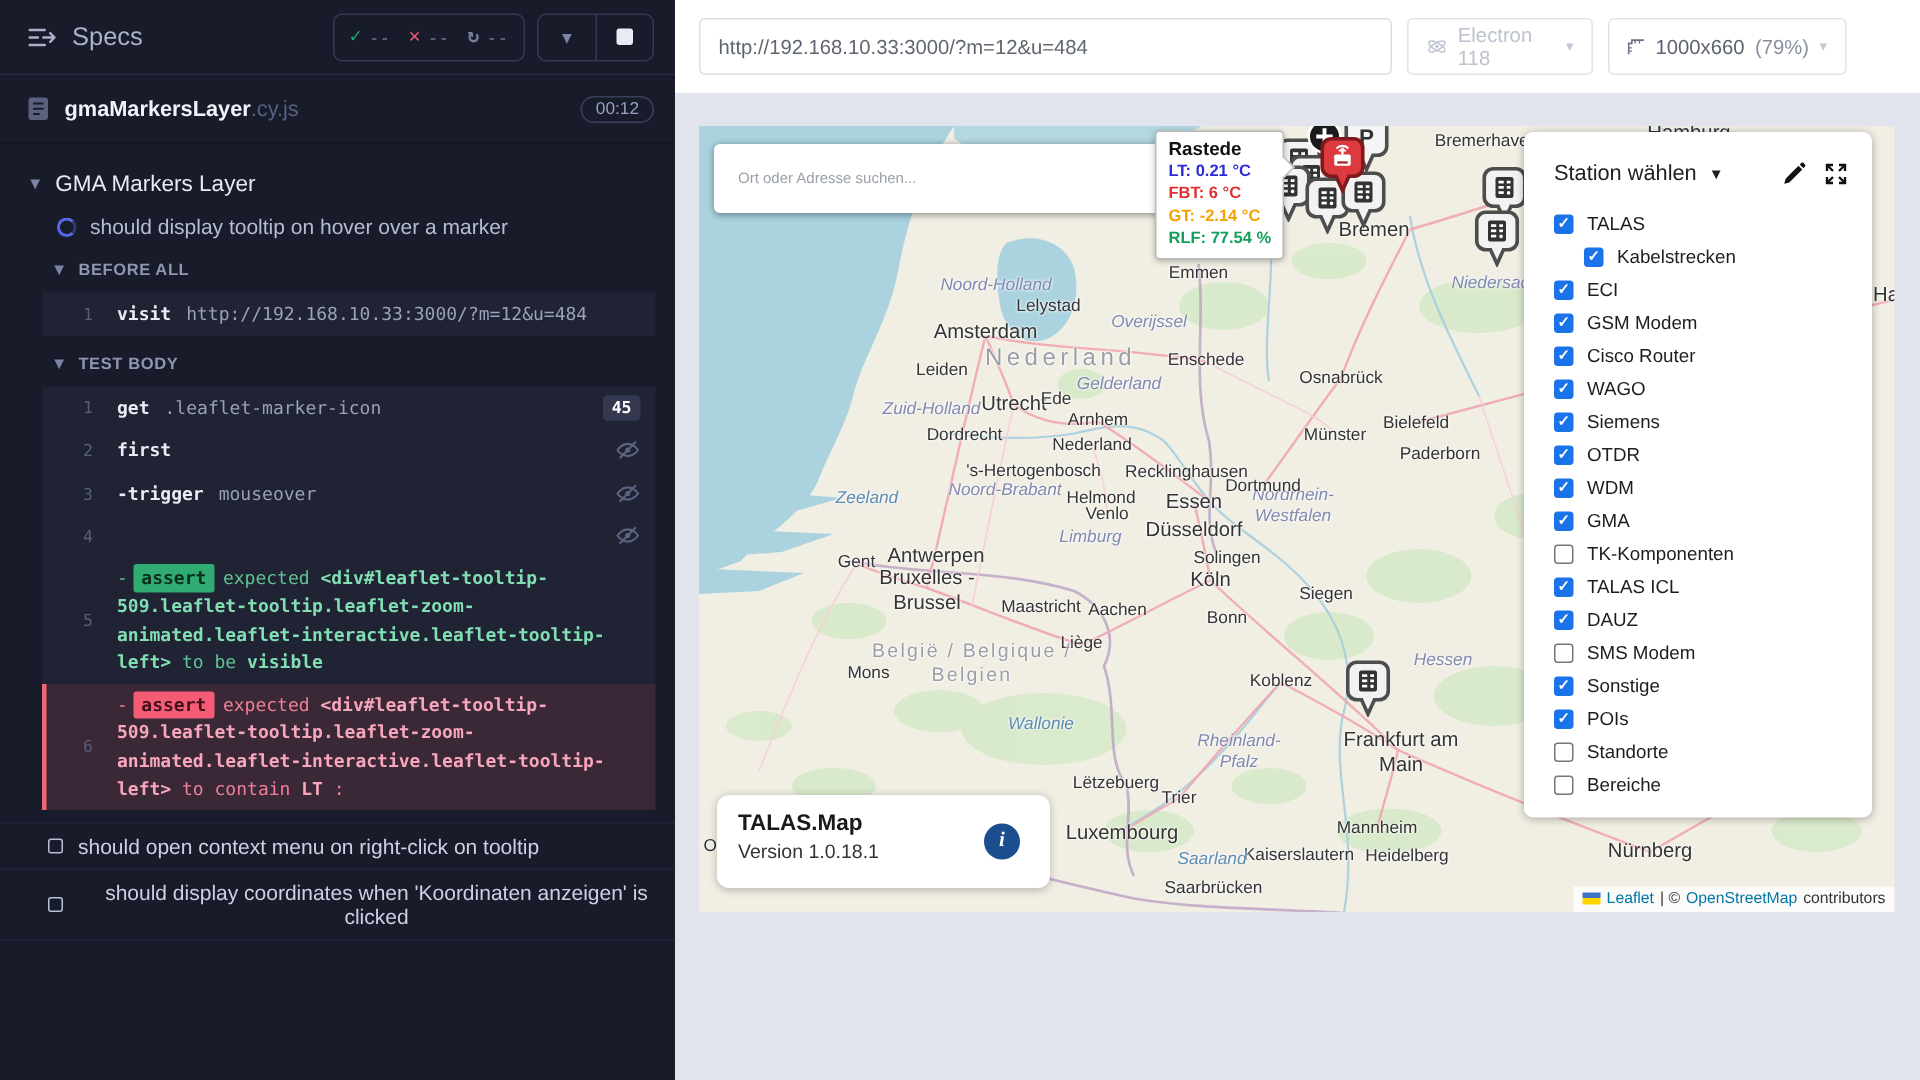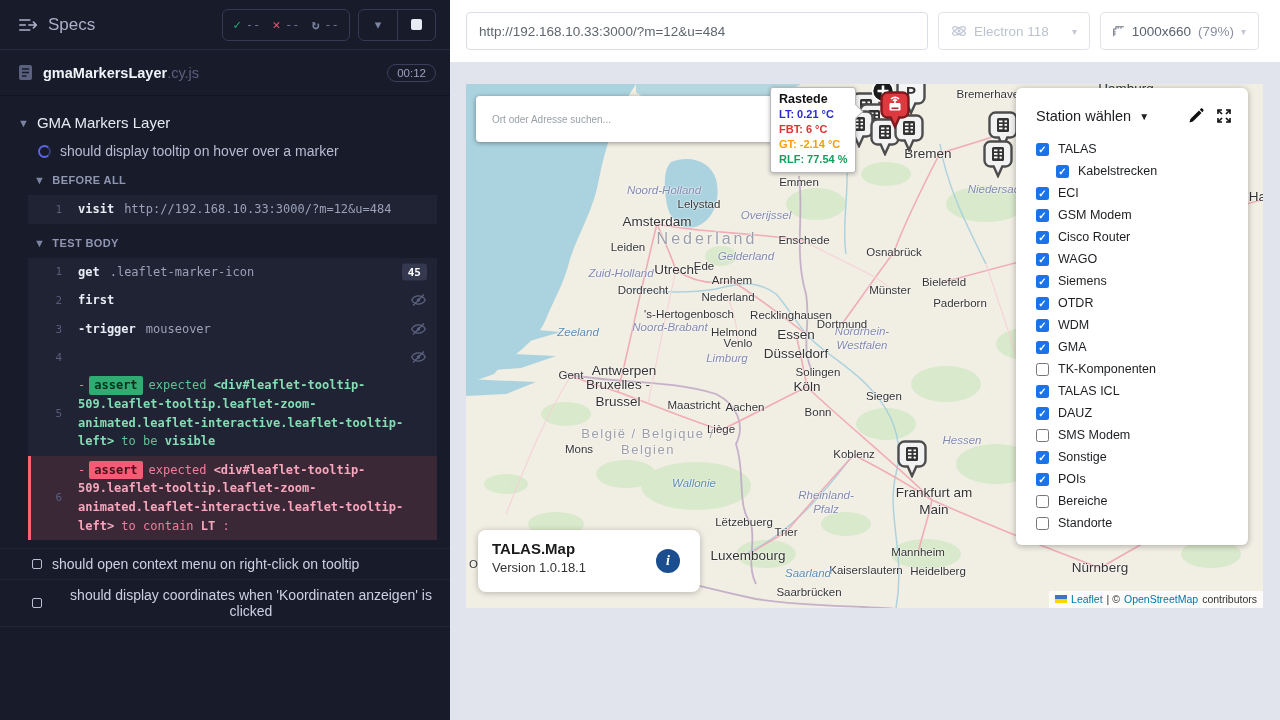--- a/index.html
+++ b/index.html
@@ -62,21 +62,21 @@
   .pending-list .last-border { border-top:1px solid #232638; height:0; }
   .pending-sq { width:10px; height:10px; border:1.5px solid #b9c0d4; border-radius:2px; flex:none; }
 
   
   .stage { position:relative; flex:1; height:720px; background:#e1e4ed; }
   .topbar { height:62px; background:#fff; display:flex; align-items:center; padding:0 16px; gap:10px; }
   .url-bar { width:462px; height:38px; border:1px solid #d9dde6; border-radius:4px; display:flex; align-items:center;
     padding:0 12px; font-size:13.5px; color:#60666f; background:#fff; }
   .tb-btn { height:38px; border:1px solid #e0e3ea; border-radius:4px; display:flex; align-items:center; gap:7px;
     padding:0 12px; background:#fff; font-size:13.5px; cursor:pointer; }
-  .browser-btn { width:152px; color:#bcc2cf; }
+  .browser-btn { width:124px; color:#bcc2cf; }
   .viewport-btn { width:159px; color:#5b6170; margin-left:0; }
   .viewport-btn .pct { color:#8a90a0; }
   .tb-chev { margin-left:auto; color:#c3c8d4; font-size:10px; }
 
   
   .map { position:absolute; left:16px; top:84px; width:797px; height:524px; background:#f1eee4; overflow:hidden; }
   .map svg.terrain { position:absolute; left:0; top:0; }
   .map-label { position:absolute; transform:translate(-50%,-50%); white-space:nowrap; color:#343434; font-size:11.5px;
     text-shadow:0 0 2px #fff, 0 0 2px #fff; pointer-events:none; z-index:3; }
   .map-label.city-lg { font-size:13.5px; }
@@ -366,21 +366,21 @@
           <path d="M105 292 C80 330 60 380 40 430"></path>
           <path d="M520 180 C540 240 560 300 580 360"></path>
           <path d="M660 8 C680 80 700 180 700 300"></path>
           <path d="M262 213 C270 235 272 248 272 259"></path>
         </g>
       </svg>
 
       <div id="map-labels">
           <div class="map-label city-lg" style="left: 660px; top: 4px;">Hamburg</div>
           <div class="map-label city" style="left: 525px; top: 10px;">Bremerhaven</div>
-          <div class="map-label city-lg" style="left: 462px; top: 69px;">Bremen</div>
+          <div class="map-label city-lg" style="left: 450px; top: 69px;">Bremen</div>
           <div class="map-label city" style="left: 333px; top: 98px;">Emmen</div>
           <div class="map-label region" style="left: 540px; top: 105px;">Niedersachsen</div>
           <div class="map-label city-lg" style="left: 812px; top: 112px;">Hannover</div>
           <div class="map-label region" style="left: 198px; top: 106px;">Noord-Holland</div>
           <div class="map-label city" style="left: 233px; top: 120px;">Lelystad</div>
           <div class="map-label city-lg" style="left: 191px; top: 137px;">Amsterdam</div>
           <div class="map-label region" style="left: 300px; top: 131px;">Overijssel</div>
           <div class="map-label country" style="left: 241px; top: 155px;">Nederland</div>
           <div class="map-label city" style="left: 162px; top: 163px;">Leiden</div>
           <div class="map-label city" style="left: 338px; top: 156px;">Enschede</div>
@@ -647,25 +647,25 @@
             <div class="cb-item">
               <span class="cb on" style="background:#1a73e8">✓</span>
               <span class="cb-label">Sonstige</span>
             </div>
             <div class="cb-item">
               <span class="cb on" style="background:#1a73e8">✓</span>
               <span class="cb-label">POIs</span>
             </div>
             <div class="cb-item">
               <span class="cb off"></span>
+              <span class="cb-label">Standorte</span>
+            </div>
+            <div class="cb-item">
+              <span class="cb off"></span>
               <span class="cb-label">Bereiche</span>
-            </div>
-            <div class="cb-item">
-              <span class="cb off"></span>
-              <span class="cb-label">Standorte</span>
             </div>
           </div>
       </div>
 
       <div class="version-box">
         <div class="vb-title">TALAS.Map</div>
         <div class="vb-version">Version 1.0.18.1</div>
         <div class="info-icon">i</div>
       </div>
 

